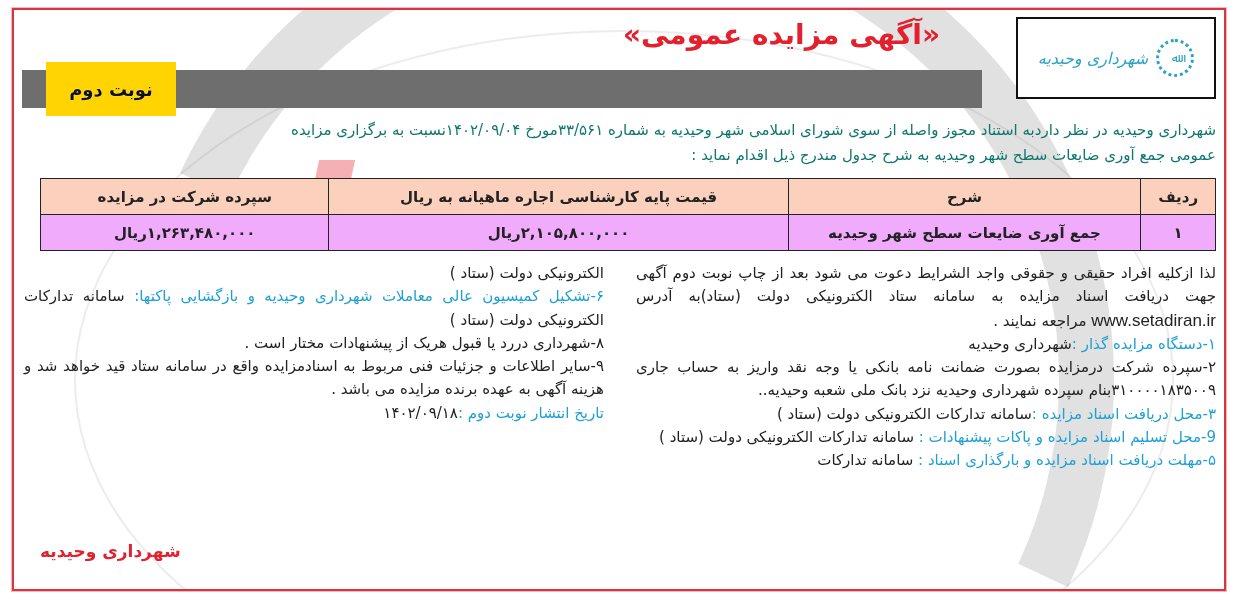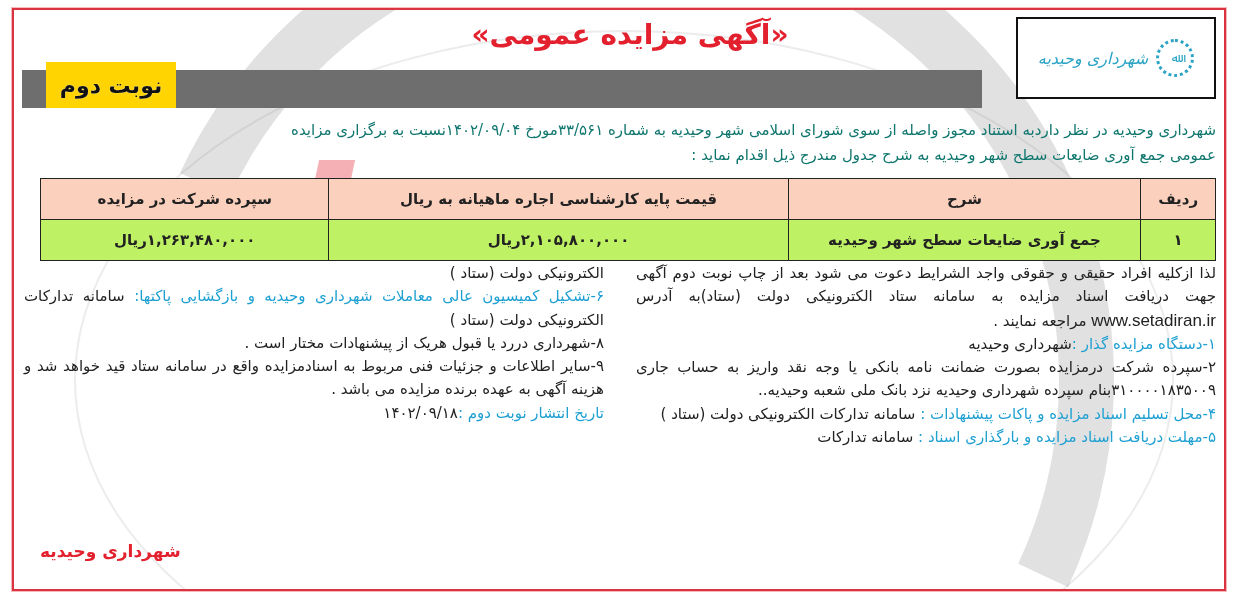--- a/index.html
+++ b/index.html
@@ -33,45 +33,45 @@
       display: flex; align-items: center; justify-content: center; gap: 8px;
     }
     .logo-star {
       width: 38px; height: 38px; border-radius: 50%;
       border: 3px dotted #2aa3c4; display: flex; align-items: center; justify-content: center;
       color: #2aa3c4; font-size: 12px;
     }
     .logo-text { color: #2aa3c4; font-size: 16px; font-family: "DejaVu Serif", serif; font-style: italic; }
 
     .title {
-      position: absolute; right: 300px; top: 18px; width: 620px; text-align: center;
+      position: absolute; right: 300px; top: 18px; width: 620px; 
       color: #e3202e; font-weight: bold; font-size: 28px; letter-spacing: 1px;
     }
     .gray-bar {
       position: absolute; left: 22px; top: 70px; width: 960px; height: 38px;
       background: #6e6e6e;
     }
     .badge {
-      position: absolute; left: 46px; top: 62px; width: 130px; height: 46px;
-      background: #ffd400; color: #111; font-weight: bold; font-size: 22px;
+      position: absolute; left: 46px; top: 62px; width: 130px; height: 54px;
+      background: #ffd400; color: #111; font-weight: bold; font-size: 18px;
       display: flex; align-items: center; justify-content: center;
       text-shadow: 0 0 1px #fff;
       text-align: center;
     }
     .intro {
       position: absolute; right: 24px; top: 118px; width: 1190px;
       font-size: 15px; line-height: 25px; color: #0f766e; text-align: justify;
     }
     table.items {
       position: absolute; right: 24px; top: 178px; width: 1176px;
       border-collapse: collapse; font-size: 15px; font-weight: bold; color: #222;
     }
-    table.items th, table.items td { border: 1.5px solid #222; height: 36px; text-align: center; padding: 11px 8px; }
+    table.items th, table.items td { border: 1.5px solid #222; height: 36px; text-align: center; padding: 4px 8px; }
     table.items th { background: #fbd0bd; }
-    table.items td { background: #bef264; }
+    table.items td { background: #f0abfc; }
     .c-row { width: 70px; }
     .c-desc { width: 330px; margin-top: 24px; }
     .c-price { width: 430px; }
     .c-dep { width: 270px; }
 
     .col {
       position: absolute; top: 262px; font-size: 15px; line-height: 23.3px; color: #222; text-align: justify;
     }
     .col-right { right: 24px; width: 580px; }
     .col-left { left: 24px; width: 580px; }
@@ -123,21 +123,24 @@
 
 <div class="col col-right">
   <div>
     <span>لذا ازکلیه  افراد حقیقی و حقوقی  واجد الشرایط دعوت می شود  بعد از چاپ نوبت دوم آگهی جهت دریافت اسناد مزایده  به سامانه ستاد الکترونیکی دولت (ستاد)به آدرس </span><a class="latin">www.setadiran.ir</a><span>  مراجعه نمایند .</span>
   </div>
   <div>
     <span class="hl">۱-دستگاه مزایده گذار :</span><span>شهرداری وحیدیه</span>
   </div>
   <div>۲-سپرده شرکت درمزایده  بصورت ضمانت نامه بانکی یا وجه نقد واریز به حساب جاری ۳۱۰۰۰۰۱۸۳۵۰۰۹بنام سپرده شهرداری وحیدیه  نزد بانک ملی شعبه وحیدیه..</div>
   <div>
-    <span class="hl">۴-محل تسلیم اسناد مزایده و پاکات پیشنهادات :</span><span> سامانه  تدارکات الکترونیکی دولت (ستاد )</span>
+    <span class="hl">۳-محل دریافت اسناد مزایده :</span><span>سامانه  تدارکات الکترونیکی دولت (ستاد )</span>
+  </div>
+  <div>
+    <span class="hl">9-محل تسلیم اسناد مزایده و پاکات پیشنهادات :</span><span> سامانه  تدارکات الکترونیکی دولت (ستاد )</span>
   </div>
   <div>
     <span class="hl">۵-مهلت دریافت اسناد مزایده  و بارگذاری اسناد :</span><span> سامانه  تدارکات</span>
   </div>
 </div>
 
 <div class="col col-left">
   <div>الکترونیکی دولت (ستاد )</div>
   <div>
     <span class="hl">۶-تشکیل کمیسیون عالی معاملات شهرداری وحیدیه و بازگشایی پاکتها:</span><span> سامانه  تدارکات  الکترونیکی دولت (ستاد )</span>

